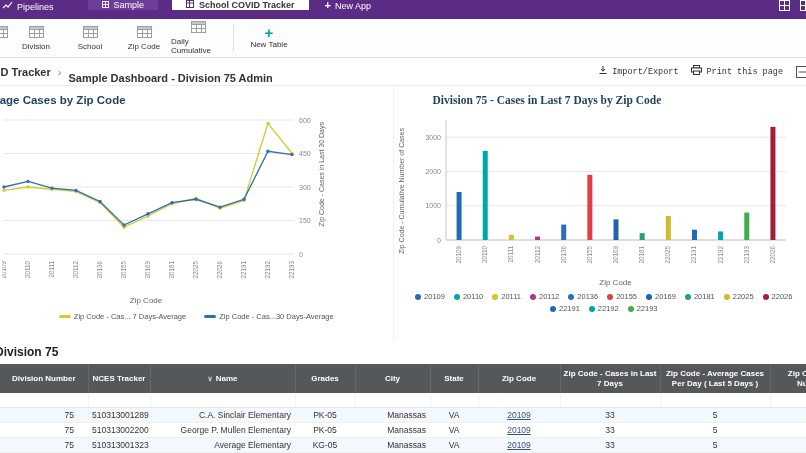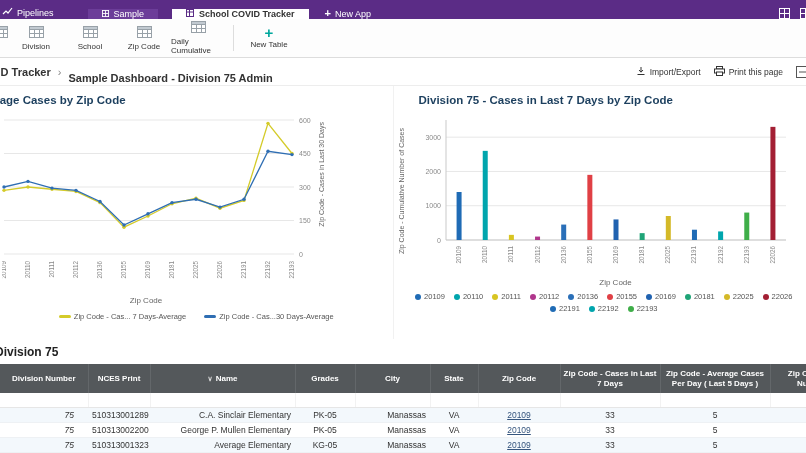--- a/index.html
+++ b/index.html
@@ -1,20 +1,20 @@
 <!DOCTYPE html>
 <html><head>
 <meta charset="utf-8">
 <style>
   html,body{margin:0;padding:0;background:#e9e9e9;}
   .page{position:relative;width:806px;height:453px;overflow:hidden;background:#fff;
         font-family:"Liberation Sans",sans-serif;-webkit-font-smoothing:antialiased;}
 
   
-  .topbar{height:19px;background:#5b2c86;display:flex;align-items:flex-end;color:#fff;font-size:9px;}
+  .topbar{height:19px;background:#5b2c86;display:flex;align-items:flex-start;color:#fff;font-size:9px;}
   .brand{display:flex;align-items:center;gap:4px;padding:0 8px 0 2px;}
   .tab{display:flex;align-items:center;gap:5px;padding:0 14px;white-space:nowrap;}
   .tab.sample{background:#6c3d99;margin-left:26px;}
   .tab.active{background:#ffffff;color:#333;font-weight:bold;margin-left:14px;}
   .newapp{display:flex;align-items:center;gap:4px;margin-left:16px;}
   .plus-white{font-weight:bold;font-size:11px;line-height:1;}
   .top-icons{margin-left:auto;display:flex;align-items:center;gap:10px;}
   .gridbox{width:9px;height:9px;border:1px solid #fff;
            background:linear-gradient(#fff,#fff) 50% 0/1px 100% no-repeat,
                       linear-gradient(#fff,#fff) 0 50%/100% 1px no-repeat;}
@@ -29,31 +29,31 @@
   .tsep{width:1px;height:26px;background:#ddd;margin:0 8px;}
 
   
   .crumbbar{height:27px;display:flex;align-items:center;padding:0 10px;font-size:11px;
             font-weight:bold;color:#333;background:#fff;border-bottom:1px solid #ededed;}
   .crumb-root{white-space:nowrap;margin-left:-76px;}
   .crumb-sep{margin:0 7px;color:#888;font-weight:normal;}
   .crumb-cur{white-space:nowrap;margin-top:12px;}
   .actions{margin-left:auto;display:flex;align-items:center;gap:13px;font-weight:normal;
            font-size:8.5px;color:#333;}
-  .action{display:flex;align-items:center;gap:4px;white-space:nowrap;}
+  .action{display:flex;align-items:center;gap:4px;white-space:nowrap;font-family:Liberation Mono, monospace;}
   .action.edge{margin-right:-14px;}
 
   
   .charts{display:flex;height:253px;background:#fff;}
   .panel{position:relative;}
   .panel.left{width:393px;border-right:1px solid #f1f1f1;}
   .panel.right{width:413px;}
   .chart-title{position:absolute;top:8px;white-space:nowrap;font-size:11.5px;font-weight:bold;color:#1c3f5e;}
   .panel.left  .chart-title{left:-96px;}
-  .panel.right .chart-title{left:25px;}
+  .panel.right .chart-title{left:39px;font-family:Liberation Serif, serif;}
   .yaxis-label{position:absolute;writing-mode:vertical-rl;transform:rotate(180deg);font-size:7px;color:#666;}
   .panel.left  .yaxis-label{left:318px;top:36px;}
   .panel.right .yaxis-label{left:4px;top:42px;}
   .xaxis-label{position:absolute;font-size:8px;color:#666;text-align:center;}
   .panel.left  .xaxis-label{left:0;width:292px;top:210px;}
   .panel.right .xaxis-label{left:52px;width:340px;top:192px;}
   svg.chart{position:absolute;top:26px;}
   .panel.left  svg.chart{left:2px;}
   .panel.right svg.chart{left:14px;}
   .legend{position:absolute;display:flex;flex-wrap:wrap;justify-content:center;font-size:7.5px;color:#555;}
@@ -68,21 +68,21 @@
   .table-title{font-size:12px;font-weight:bold;color:#222;padding:6px 0 5px 2px;}
   .table-title span{margin-left:-7px;}
   table.datatable{border-collapse:collapse;table-layout:fixed;width:890px;font-size:8.5px;}
   table.datatable thead th{background:#54585b;color:#fff;font-size:8px;font-weight:bold;
        padding:1px 3px;border-right:1px solid #63676a;line-height:1.15;vertical-align:middle;
        height:27px;overflow:hidden;text-align:center;}
   table.datatable thead td{height:12px;background:#fff;border-bottom:1px solid #e6e6e6;border-right:1px solid #f2f2f2;}
   table.datatable tbody td{height:14px;padding:0 4px;border-bottom:1px solid #eef1f4;
        overflow:hidden;white-space:nowrap;color:#333;}
   table.datatable tbody tr:nth-child(odd){background:#f3f8fc;}
-  .al-c{text-align:center;} .al-l{text-align:right;} .al-r{text-align:right;padding-right:14px !important;font-style:italic;}
+  .al-c{text-align:center;} .al-l{text-align:right;} .al-r{text-align:right;padding-right:14px !important;}
   .ziplink{text-decoration:underline;color:#35557e;cursor:pointer;}
   .caret{font-size:7px;margin-right:3px;color:#d9d9d9;}
 </style>
 </head>
 <body>
 
 <div class="page">
 
   <div class="topbar">
     <div class="brand">
@@ -385,21 +385,21 @@
         <col style="width:75px">
           <col style="width:48px">
           <col style="width:82px">
           <col style="width:100px">
         <col style="width:110px">
           <col style="width:120px">
       </colgroup>
       <thead id="table-head">
           <tr>
             <th class="al-c">Division Number</th>
-            <th class="al-c">NCES Print</th>
+            <th class="al-c">NCES Tracker</th>
             <th class="al-l"><span class="caret">∨</span>Name</th>
             <th class="al-c">Grades</th>
             <th class="al-c">City</th>
             <th class="al-c">State</th>
             <th class="al-c">Zip Code</th>
             <th class="al-c">Zip Code - Cases in Last 7 Days</th>
             <th class="al-c">Zip Code - Average Cases Per Day ( Last 5 Days )</th>
             <th class="al-l">Zip Code - Cumulative Number of Cases</th>
           </tr>
           <tr>

